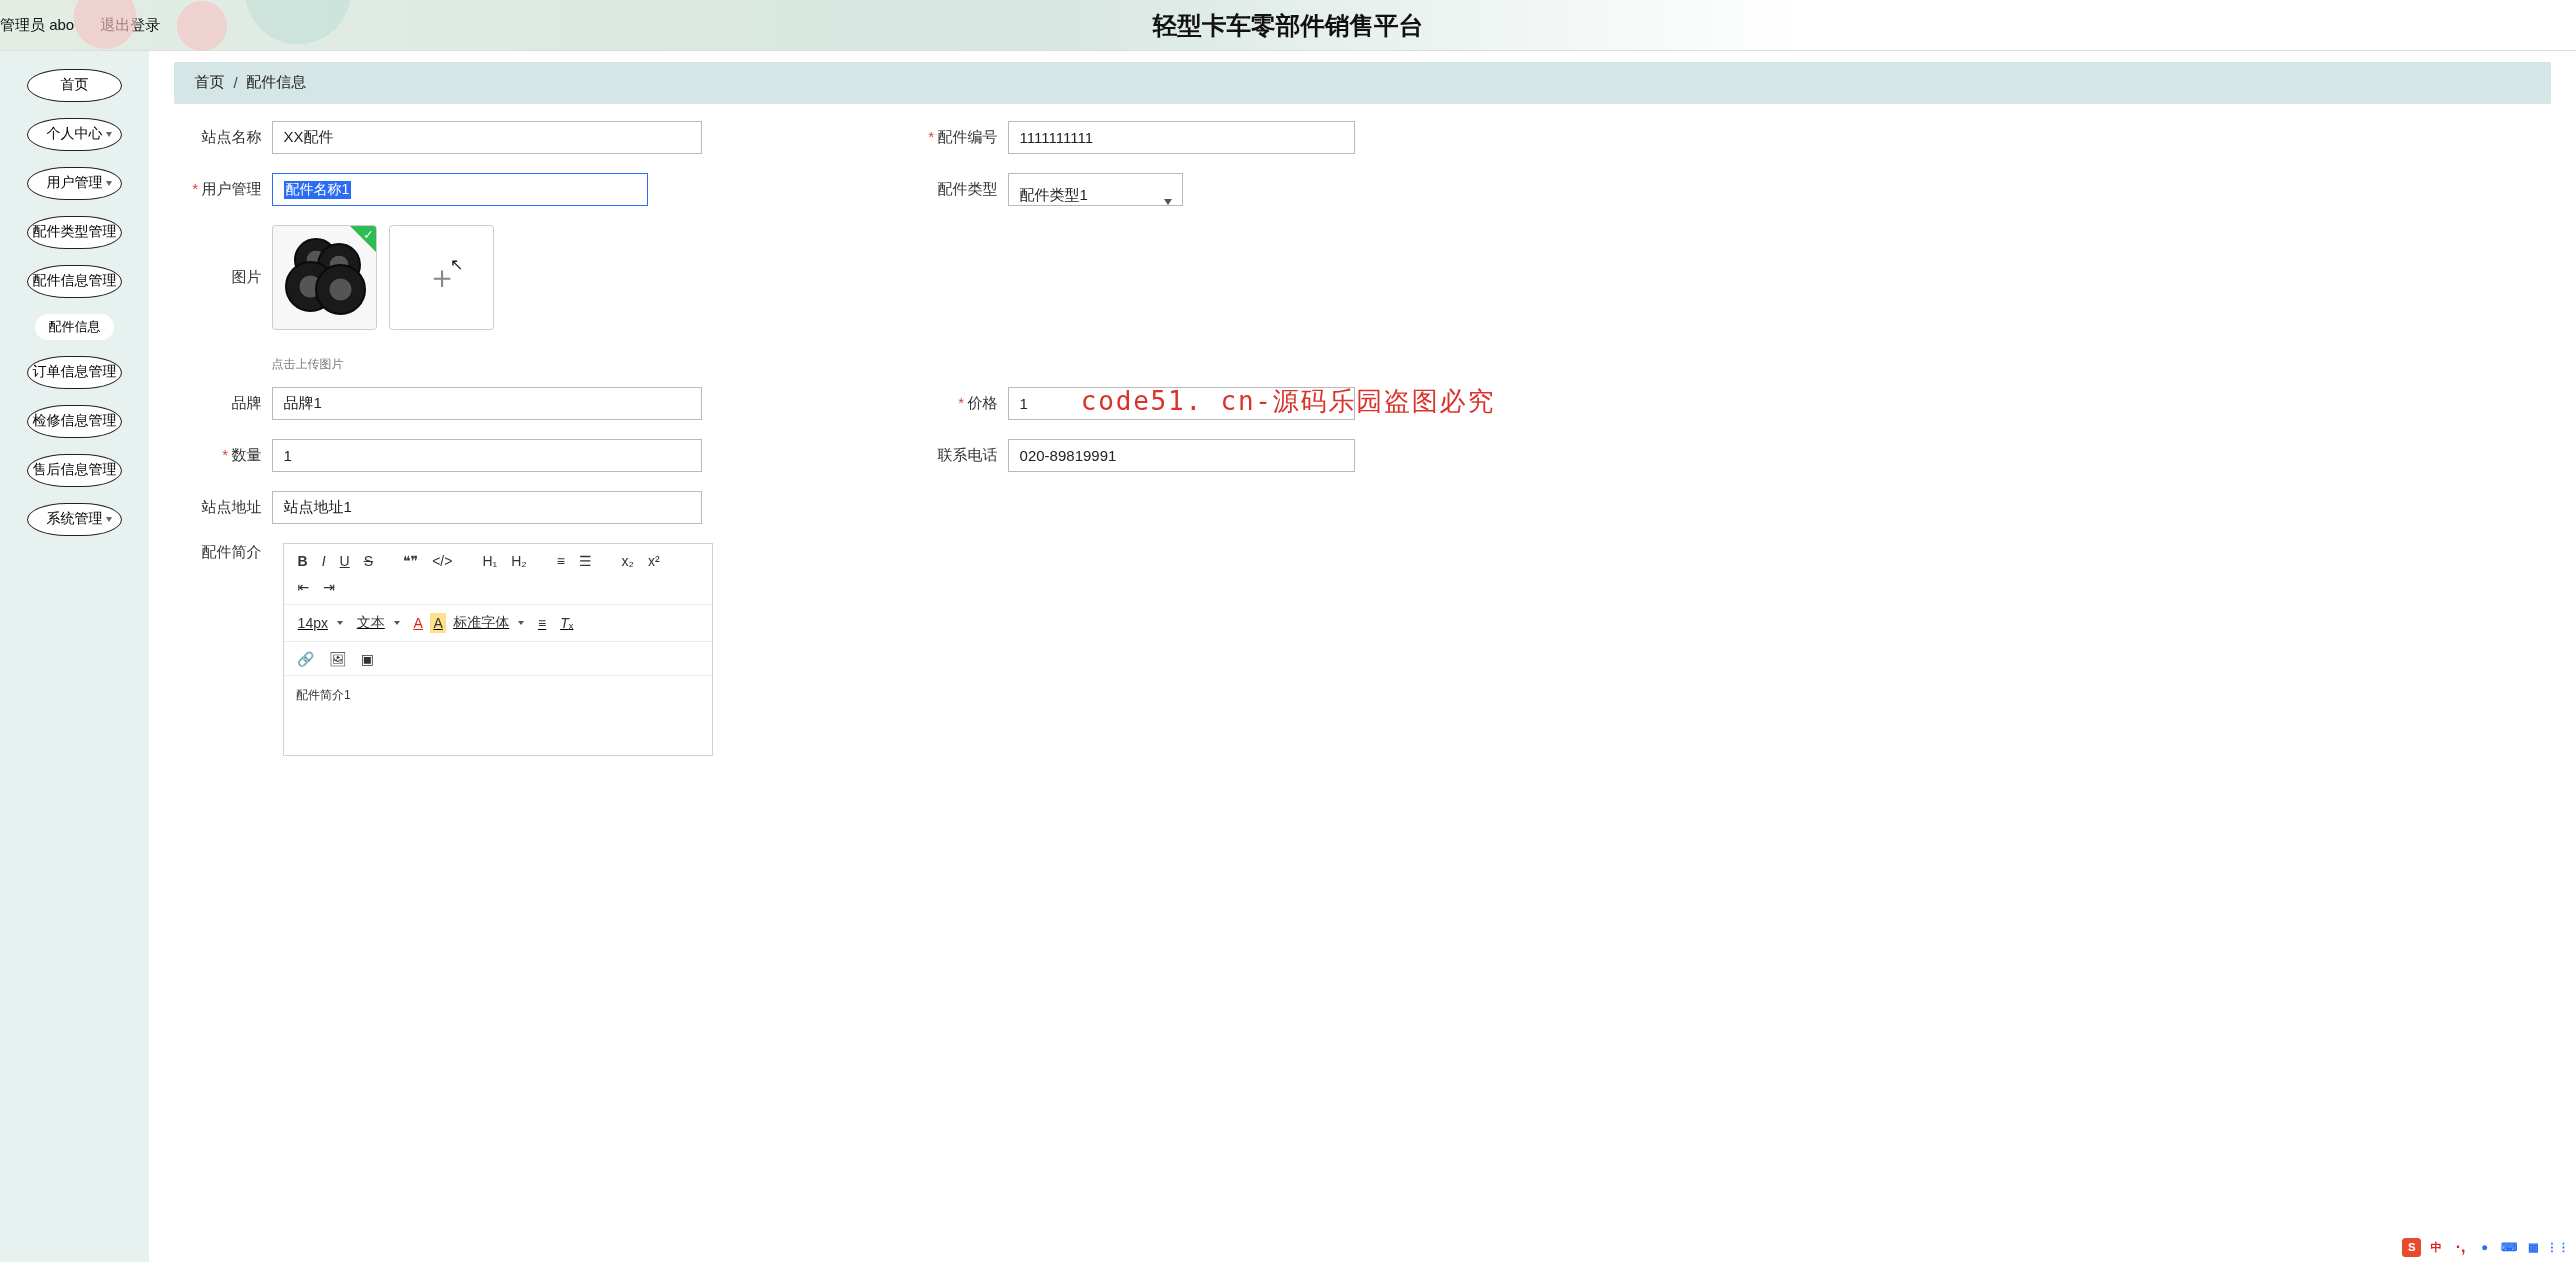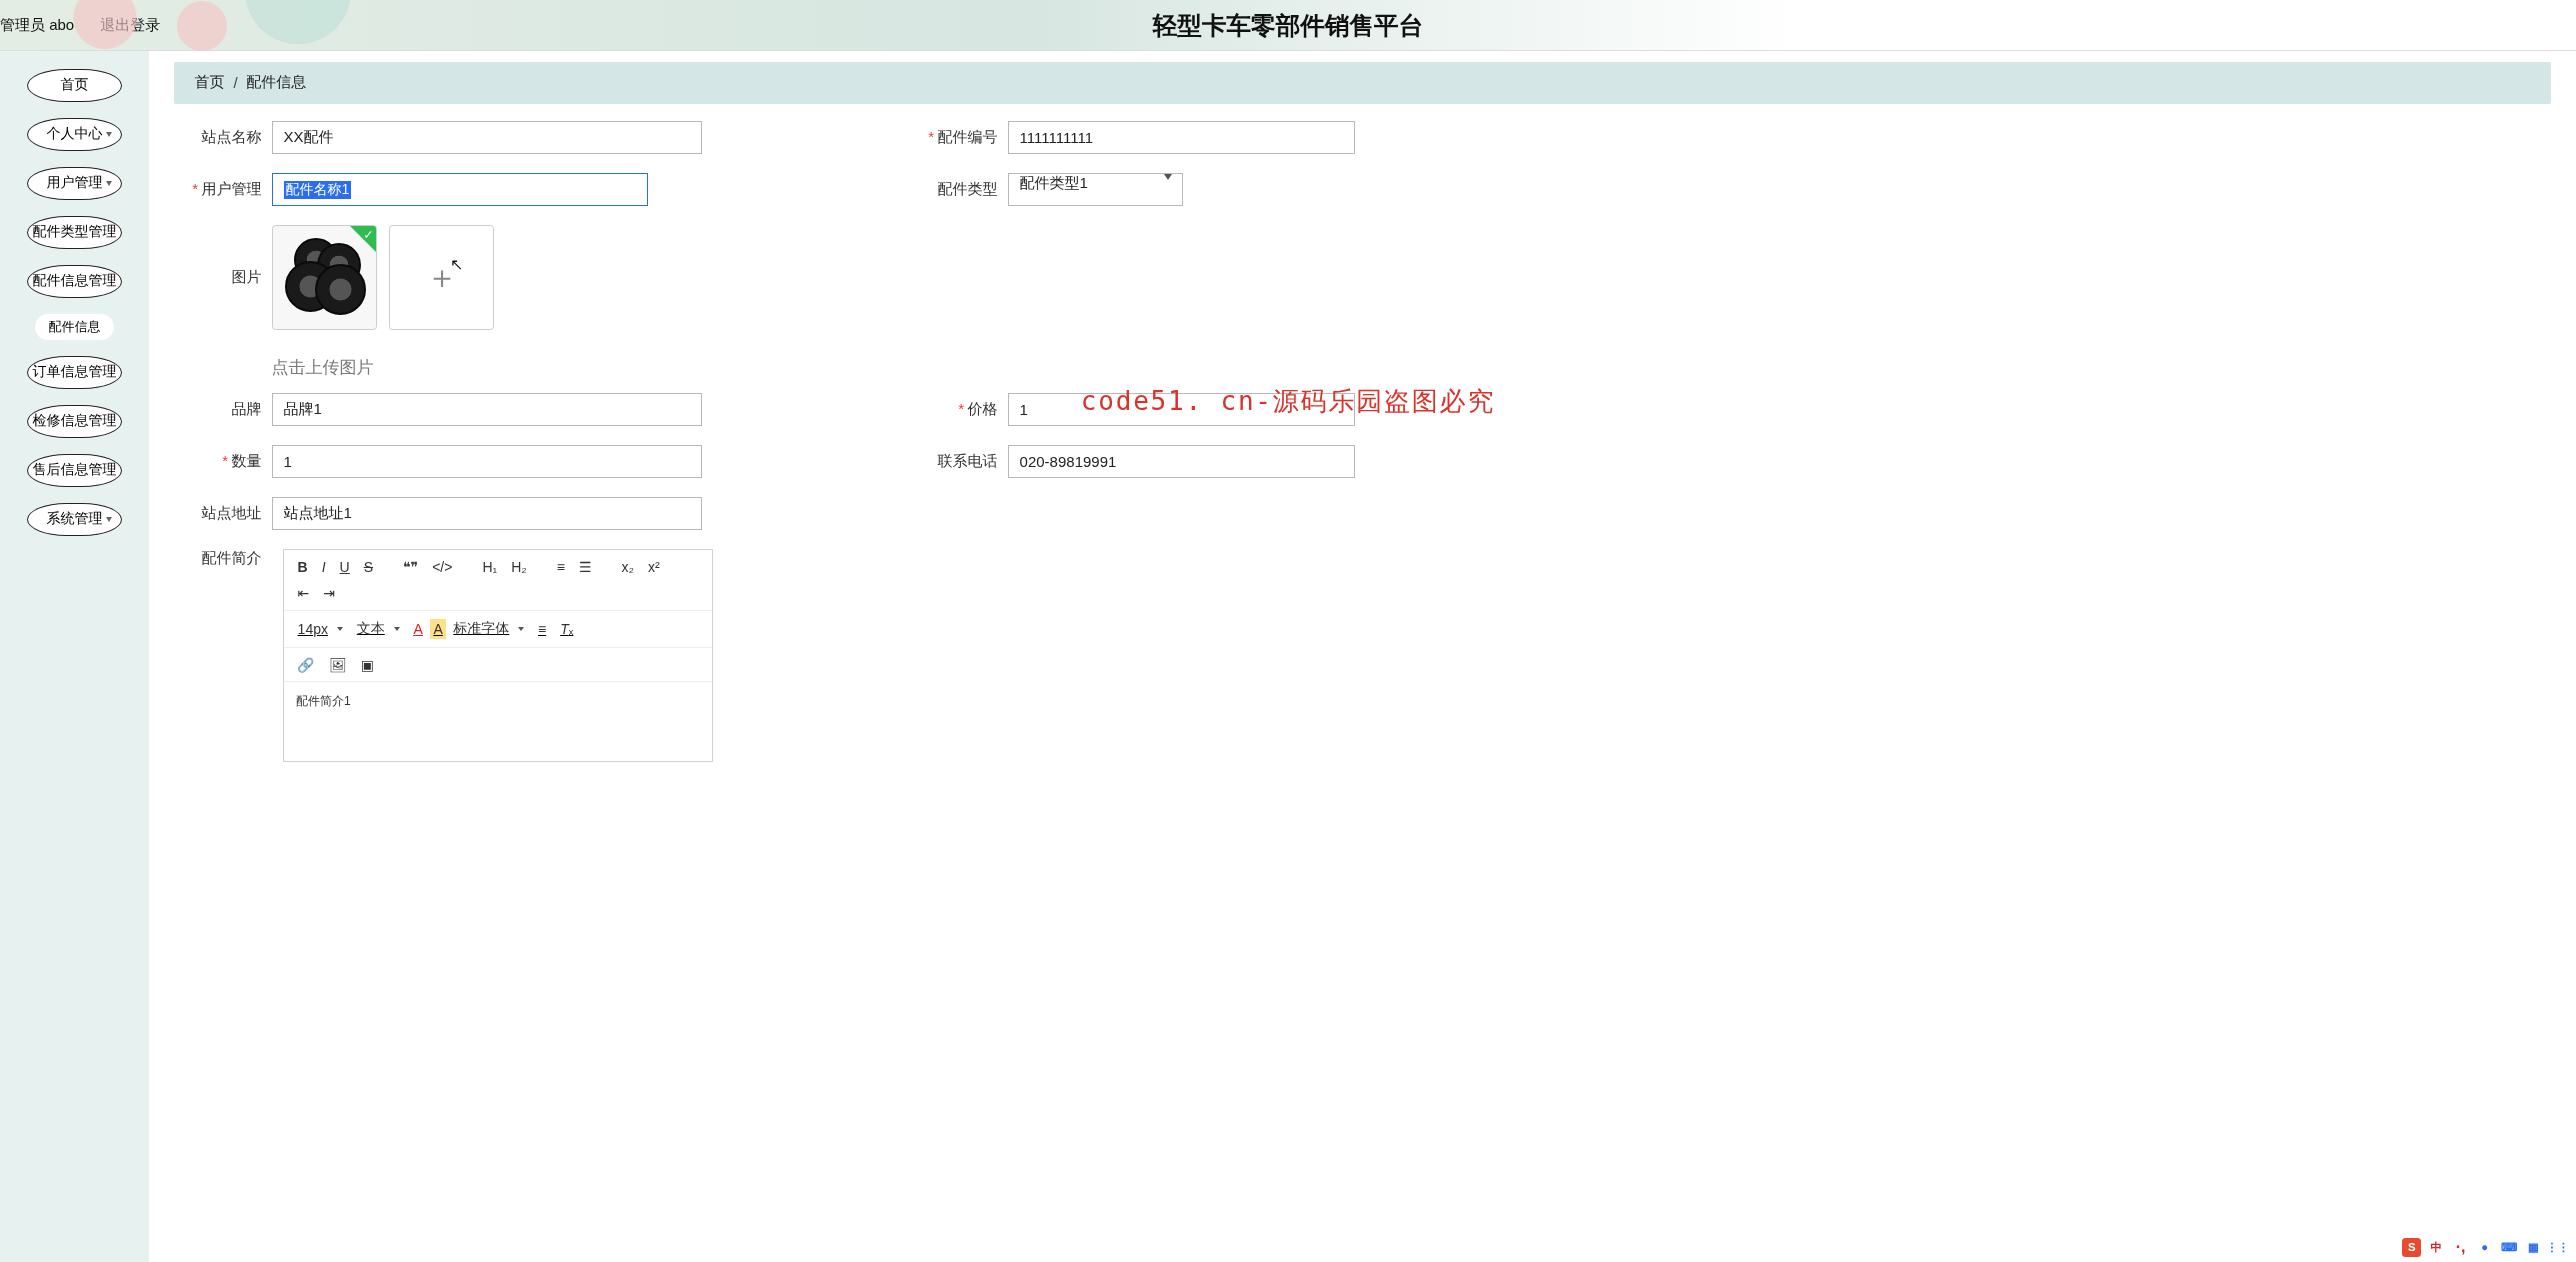--- a/index.html
+++ b/index.html
@@ -32,31 +32,31 @@
 .form-col { display:flex; align-items:center; margin-bottom:19px; }
 .form-col.left { width:631px; }
 .form-col.right { margin-left:105px; width:561px; }
 .label { width:88px; text-align:right; margin-right:10.5px; font-size:15px; color:#333; }
 .label .req { color:#e13c3c; margin-right:3.5px; }
 input[type=text], .select-box { height:33px; border:1.3px solid #b9b9b9; padding:0 10.5px; font-size:15px; background:#fff; color:#222; outline:none; }
 .form-col.left input[type=text] { width:430px; }
 .form-col.right input[type=text] { width:347px; }
 .selected-text { background:#2a6df4; color:#fff; padding:0 1.8px; }
 
-.select-box { width:175px; display:flex; align-items:flex-start; justify-content:space-between; cursor:pointer; }
+.select-box { width:175px; display:flex; align-items:flex-end; justify-content:space-between; cursor:pointer; }
 .select-box .chev { width:0; height:0; border-left:4.4px solid transparent; border-right:4.4px solid transparent; border-top:6.1px solid #555; }
 
 .upload-area { display:flex; align-items:flex-start; gap:12.3px; }
 .upload-thumb { width:105px; height:105px; border:0.9px solid #ccc; border-radius:3.5px; position:relative; display:flex; align-items:center; justify-content:center; background:#f7f7f7; overflow:hidden; }
 .upload-thumb .triangle { position:absolute; top:0; right:0; width:0; height:0; border-left:26px solid transparent; border-top:26px solid #2fbd53; }
 .upload-thumb .check { position:absolute; top:1.8px; right:2.6px; color:#fff; font-size:12.3px; }
 .upload-thumb .tire-img { width:79px; height:79px; position:relative; }
 .tire { position:absolute; border-radius:50%; background:radial-gradient(circle,#555 0 32%,#1a1a1a 34% 100%); border:2.6px solid #0a0a0a; }
 .upload-add { width:105px; height:105px; border:0.9px solid #ccc; border-radius:3.5px; display:flex; align-items:center; justify-content:center; font-size:32px; color:#888; cursor:pointer; background:#fff; }
-.hint { font-size:17px; color:#7a7a7a; margin:7px 0 14px 98px; }
+.hint { font-size:12px; color:#7a7a7a; margin:7px 0 14px 98px; }
 
 .big-watermark { position:absolute; left:50%; transform:translateX(-50%); top:333px; font-size:26px; color:#d8342b; font-family:"SimSun",monospace; letter-spacing:1.8px; z-index:1; pointer-events:none; }
 
 
 .editor { margin-left:98px; width:430px; border:0.9px solid #d2d2d2; }
 .editor .tb { display:flex; flex-wrap:wrap; align-items:center; padding:3.5px 7px; gap:0; border-bottom:0.9px solid #eee; }
 .editor .tb.row2 { border-bottom:0.9px solid #eee;text-decoration:underline; }
 .editor .tb button, .editor .tb .sel { background:none; border:none; padding:5.3px 7px; font-size:14px; cursor:pointer; color:#333; font-family:inherit; }
 .editor .tb .grp-sep { width:16px; }
 .editor .tb .sel { display:flex; align-items:center; gap:5.3px; }

